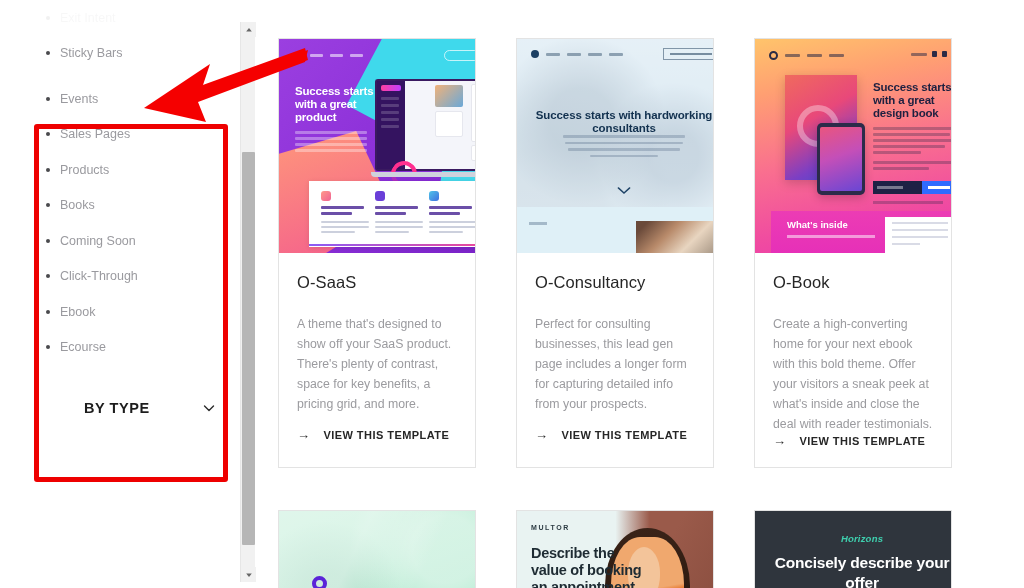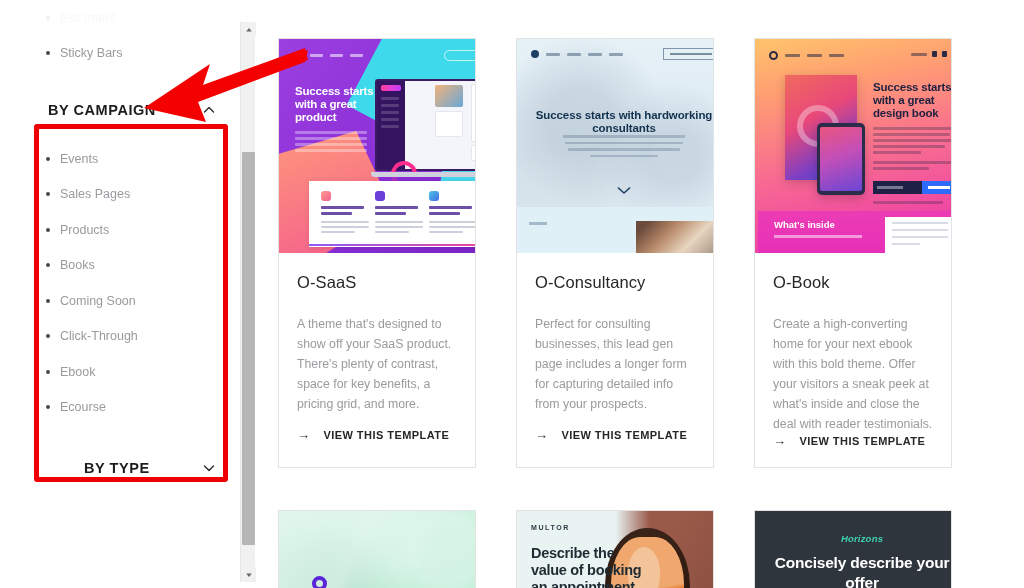--- a/index.html
+++ b/index.html
@@ -256,21 +256,21 @@
     display:flex; align-items:center;
   }
   .t-book .form .inp { flex:1; padding-left:4px; }
   .t-book .form .inp i { display:block; width:26px; height:2.5px; background:rgba(255,255,255,.4);}
   .t-book .form .go { width:33px; height:13px; background:#2f6bff; display:flex; align-items:center; justify-content:center;}
   .t-book .form .go i { width:22px; height:2.5px; background:#fff; }
   .t-book .logos { position:absolute; left:118px; top:172px; width:84px; display:flex; flex-wrap:wrap; gap:5px 6px;}
   .t-book .logos i { display:block; width:22px; height:5px; background:rgba(40,40,70,.45); border-radius:1px;}
   .t-book .lblsmall { position:absolute; left:118px; top:162px; width:70px; height:2.5px; background:rgba(35,35,70,.28);}
   .t-book .whats {
-    position:absolute; left:3px; right:0; bottom:0; height:42px;
+    position:absolute; left:16px; right:0; bottom:0; height:42px;
     background: linear-gradient(180deg,#ec3cb4,#e630b8);
   }
   .t-book .whats .t { position:absolute; left:16px; top:8px; color:#fff; font-size:9.5px; font-weight:bold; }
   .t-book .whats .l { position:absolute; left:16px; top:24px; width:88px; height:2.5px; background:rgba(255,255,255,.5);}
   .t-book .doc {
     position:absolute; right:14px; bottom:-4px; width:70px; height:40px; background:#fff;
     box-shadow: 3px 0 0 #2f6bff;
   }
   .t-book .doc i { display:block; height:2px; background:#d9dbe6; margin:5px 7px 0; }
 
@@ -339,28 +339,20 @@
       <div class="sb-item faded">
         <span class="dot"></span>
         <span>Exit Intent</span>
       </div>
 
       <div class="sb-item">
         <span class="dot"></span>
         <span>Sticky Bars</span>
       </div>
 
-      <div class="sb-group-head" style="margin-top:18px;">
-        <span>BY CAMPAIGN</span>
-        <span class="chev">
-          <svg viewBox="0 0 12 12" width="12" height="12">
-              <path d="M1.5 8 L6 3.5 L10.5 8" fill="none" stroke="#2b2b2b" stroke-width="1.4" stroke-linecap="round" stroke-linejoin="round"></path>
-            </svg>
-        </span>
-      </div>
 
       <div style="padding-top:10px;">
         <div class="sb-item">
           <span class="dot"></span>
           <span>Events</span>
         </div>
         <div class="sb-item">
           <span class="dot"></span>
           <span>Sales Pages</span>
         </div>

